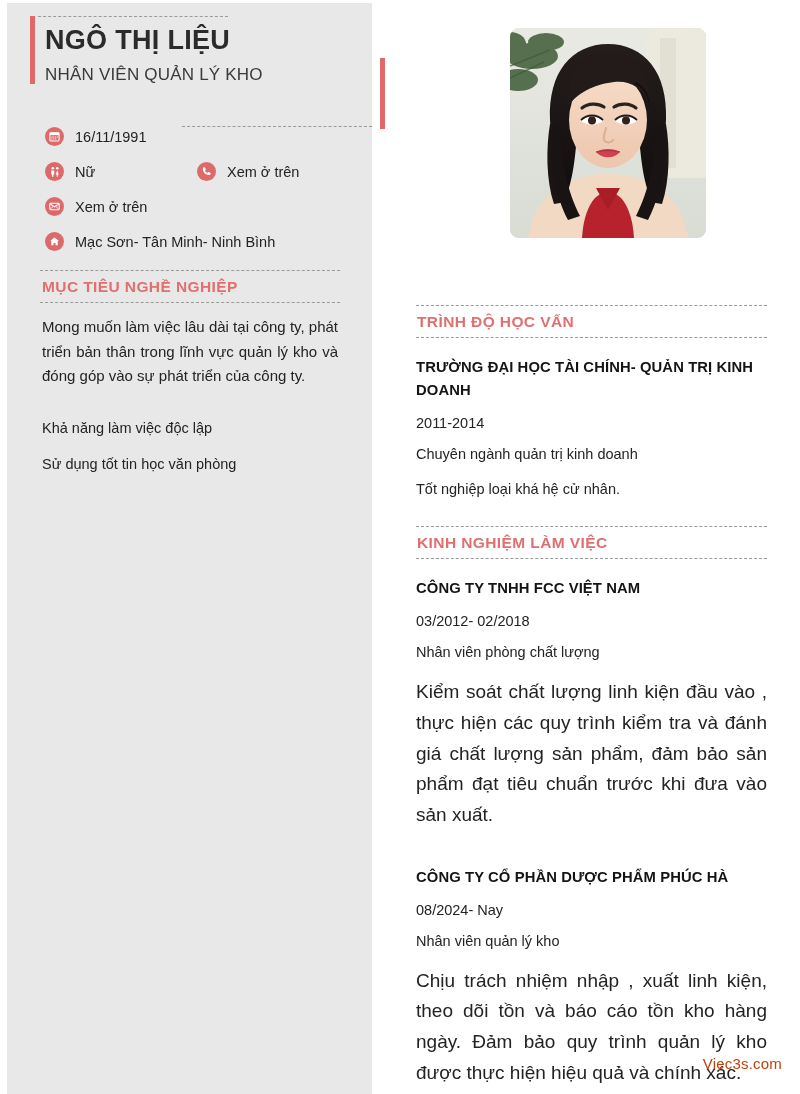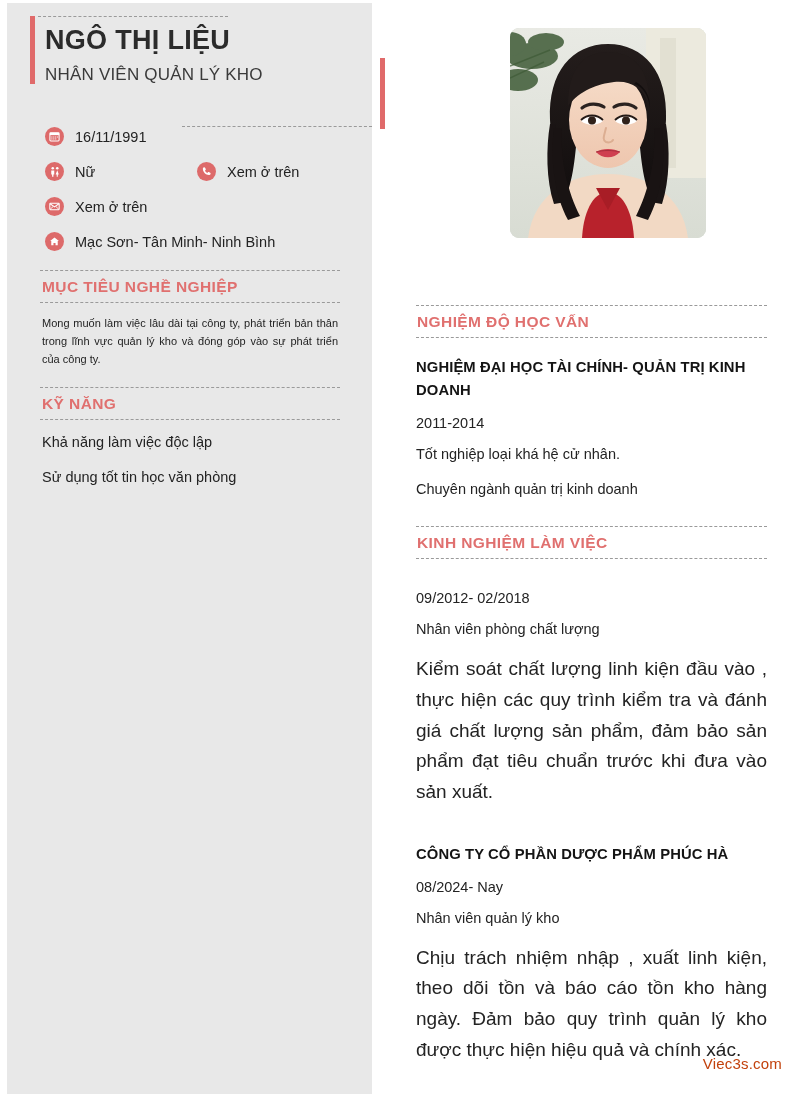--- a/index.html
+++ b/index.html
@@ -144,21 +144,21 @@
   .sec-head-text {
     color: #e0706f;
     font-size: 15.5px;
     font-weight: bold;
     letter-spacing: 0.4px;
   }
   .sec-body {
     padding: 12px 2px 0 2px;
   }
   .para-justify {
-    font-size: 11px;
+    font-size: 15px;
     line-height: 1.62;
     color: #232323;
     text-align: justify;
   }
   .skill-line {
     font-size: 14.5px;
     color: #232323;
     line-height: 1.5;
     margin-bottom: 14px;
   }
@@ -333,23 +333,20 @@
       <div class="sec">
         <div class="sec-head">
           <span class="sec-head-text">MỤC TIÊU NGHỀ NGHIỆP</span>
         </div>
         <div class="sec-body">
           <div class="para-justify">Mong muốn làm việc lâu dài tại công ty, phát triển bản thân trong lĩnh vực quản lý kho và đóng góp vào sự phát triển của công ty.</div>
         </div>
       </div>
 
       <div class="sec">
-        <div class="sec-head">
-          <span class="sec-head-text">KỸ NĂNG</span>
-        </div>
         <div class="sec-body">
           <div class="skill-line">Khả năng làm việc độc lập</div>
           <div class="skill-line">Sử dụng tốt tin học văn phòng</div>
         </div>
       </div>
 
     </div>
   </div>
 
   <div class="right-panel">
@@ -416,39 +413,40 @@
 
         <path d="M52 100 C50 134 58 164 70 188 L58 192 C44 166 40 130 44 100 Z" fill="#191313"></path>
         <path d="M144 100 C146 134 138 164 126 188 L138 192 C152 166 156 130 152 100 Z" fill="#191313"></path>
       </svg>
     </div>
 
     <div class="rcol">
 
       <div class="rsec">
         <div class="rsec-head">
-          <span class="rsec-head-text">NGHIỆM ĐỘ HỌC VẤN</span>
+          <span class="rsec-head-text">TRÌNH ĐỘ HỌC VẤN</span>
         </div>
         <div class="entry">
-          <div class="entry-title">NGHIỆM ĐẠI HỌC TÀI CHÍNH- QUẢN TRỊ KINH DOANH</div>
+          <div class="entry-title">TRƯỜNG ĐẠI HỌC TÀI CHÍNH- QUẢN TRỊ KINH DOANH</div>
           <div class="entry-date">2011-2014</div>
+          <div class="entry-line">Chuyên ngành quản trị kinh doanh</div>
           <div class="entry-line">Tốt nghiệp loại khá hệ cử nhân.</div>
-          <div class="entry-line">Chuyên ngành quản trị kinh doanh</div>
         </div>
       </div>
 
       <div class="gap-between-sections"></div>
 
       <div class="rsec">
         <div class="rsec-head">
           <span class="rsec-head-text">KINH NGHIỆM LÀM VIỆC</span>
         </div>
 
         <div class="entry">
-          <div class="entry-date">09/2012- 02/2018</div>
+          <div class="entry-title">CÔNG TY TNHH FCC VIỆT NAM</div>
+          <div class="entry-date">03/2012- 02/2018</div>
           <div class="entry-line">Nhân viên phòng chất lượng</div>
           <div class="entry-desc">Kiểm soát chất lượng linh kiện đầu vào , thực hiện các quy trình kiểm tra và đánh giá chất lượng sản phẩm, đảm bảo sản phẩm đạt tiêu chuẩn trước khi đưa vào sản xuất.</div>
         </div>
 
         <div class="gap-between-jobs"></div>
 
         <div class="entry">
           <div class="entry-title">CÔNG TY CỔ PHẦN DƯỢC PHẨM PHÚC HÀ</div>
           <div class="entry-date">08/2024- Nay</div>
           <div class="entry-line">Nhân viên quản lý kho</div>

